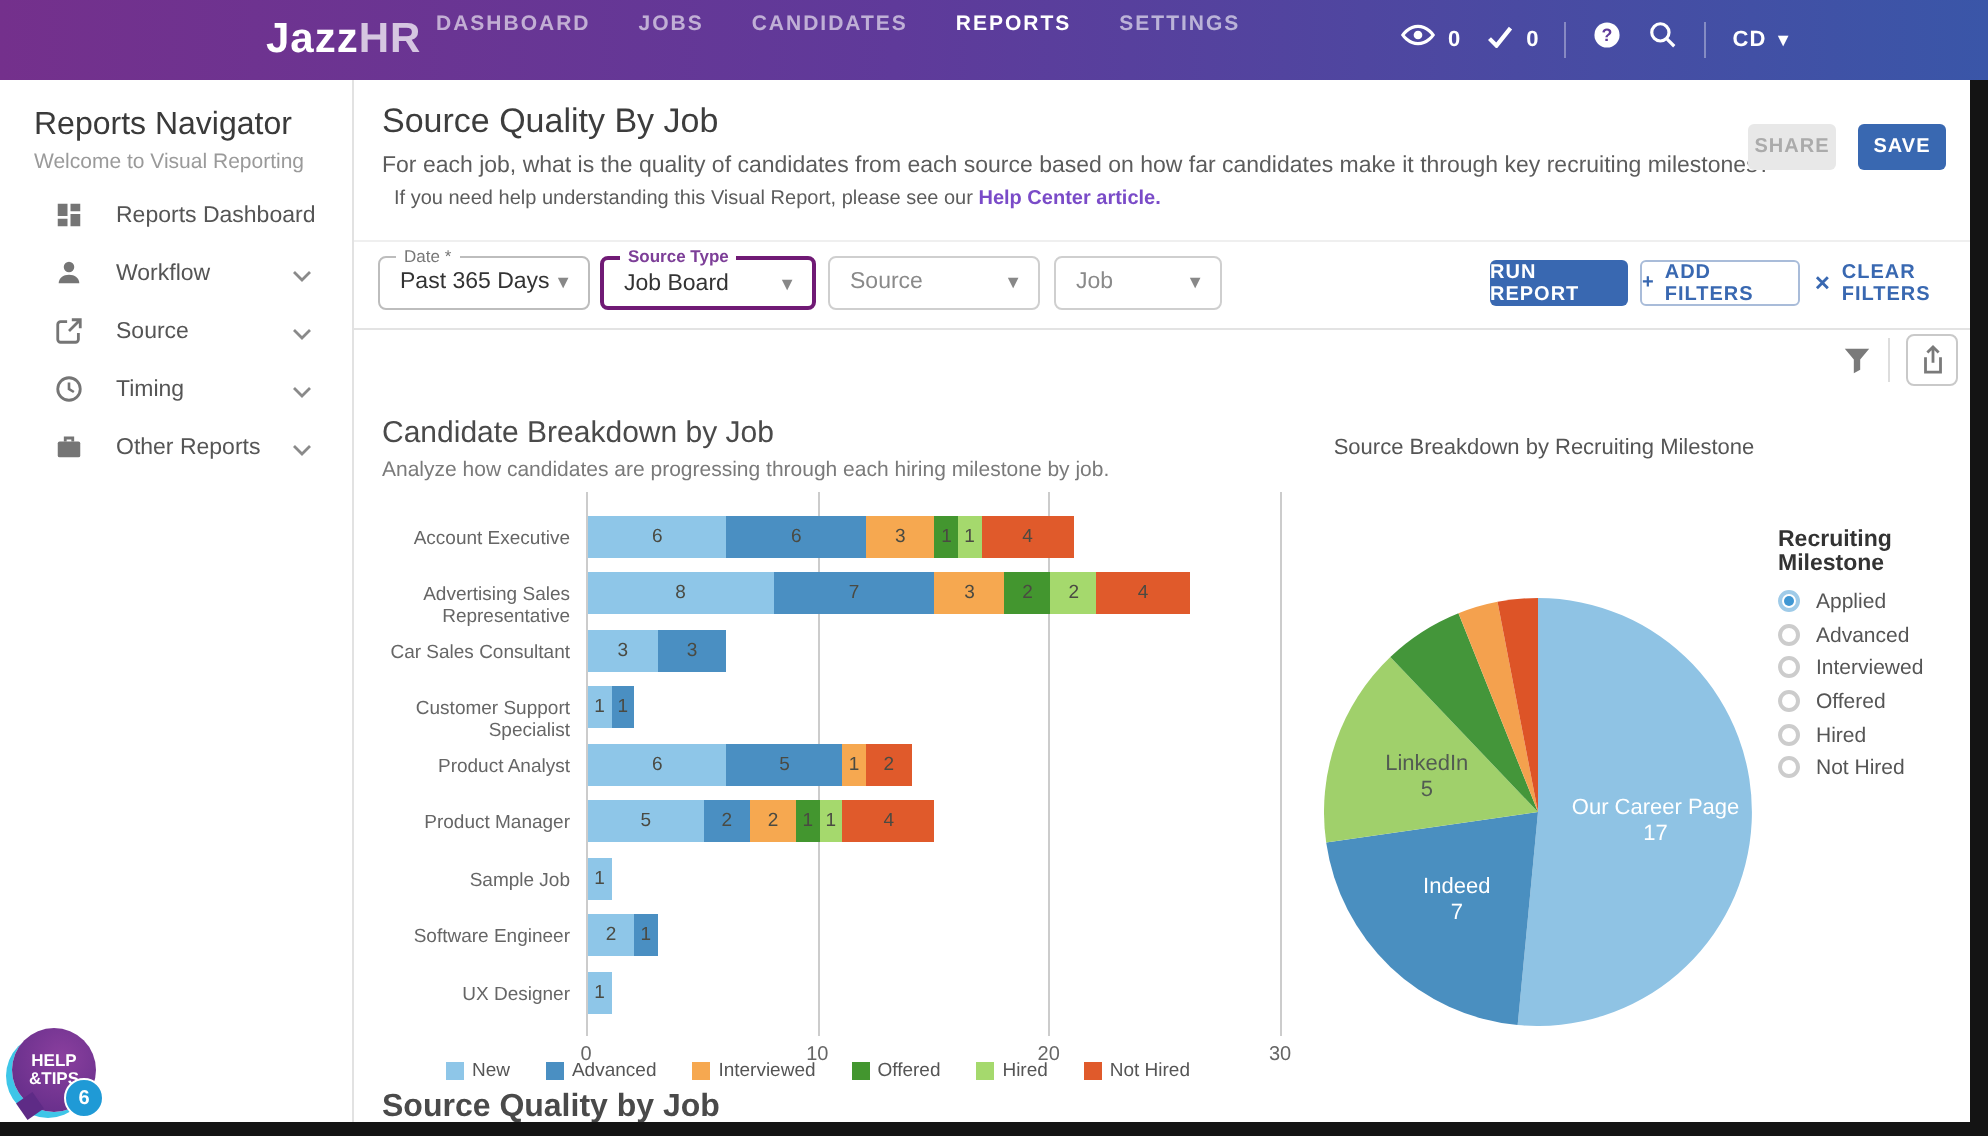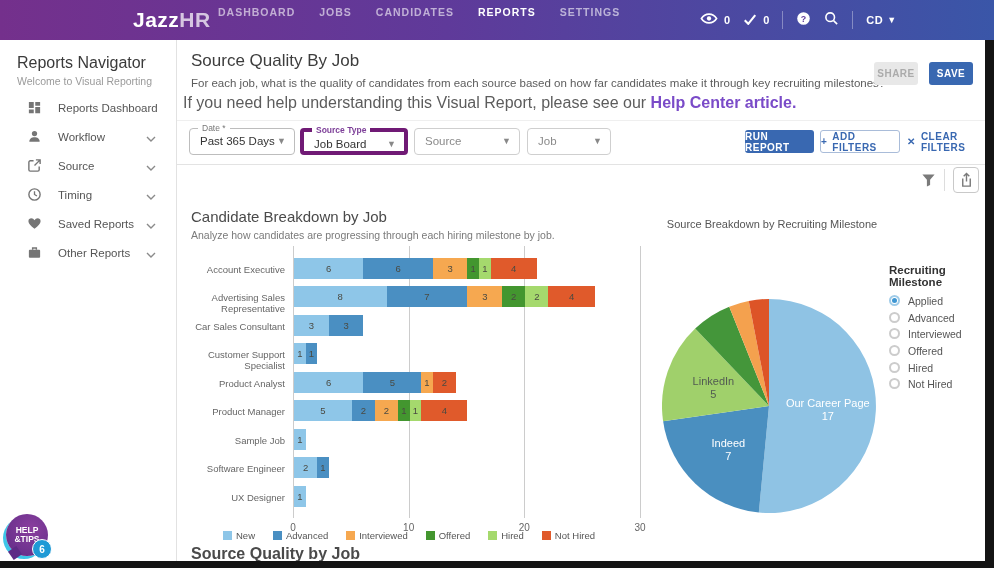--- a/index.html
+++ b/index.html
@@ -33,38 +33,38 @@
   .sb-item .chev{position:absolute;left:146px;}
 
   
   .strip-right{position:absolute;left:985px;top:40px;width:9px;height:528px;background:#141414;z-index:6;}
   .strip-bottom{position:absolute;left:0;top:561px;width:994px;height:7px;background:#141414;z-index:6;}
 
   
   .main{position:absolute;left:177px;top:40px;width:808px;height:521px;background:#fff;}
   .page-title{position:absolute;left:14px;top:11px;font-size:17px;color:#3d3d3d;font-weight:500;}
   .page-desc{position:absolute;left:14px;top:37px;font-size:11.5px;color:#5c5c5c;}
-  .page-help{position:absolute;left:6px;top:54px;font-size:16px;color:#5c5c5c;}
+  .page-help{position:absolute;left:20px;top:54px;font-size:10px;color:#5c5c5c;}
   .page-help a{color:#7a4bc8;text-decoration:none;font-weight:600;cursor:pointer;}
   .btn{display:flex;align-items:center;justify-content:center;font-size:10px;font-weight:700;
        letter-spacing:.5px;border-radius:3px;cursor:pointer;box-sizing:border-box;}
   .btn-share{position:absolute;left:697px;top:22px;width:44px;height:23px;background:#e8e8e8;color:#ababab;}
   .btn-save{position:absolute;left:752px;top:22px;width:44px;height:23px;background:#3968b1;color:#fff;}
 
   
   .filterbar{position:absolute;left:0;top:80px;width:808px;height:45px;
              border-top:1px solid #efefef;border-bottom:1px solid #e3e3e3;box-sizing:border-box;}
   .select{position:absolute;top:7px;height:27px;border:1px solid #bdbdbd;border-radius:4px;
           box-sizing:border-box;background:#fff;cursor:pointer;}
   .select .flabel{position:absolute;top:-6px;left:8px;background:#fff;padding:0 4px;font-size:8.5px;color:#777;}
   .select .val{position:absolute;left:10px;top:0;height:25px;line-height:25px;font-size:11.5px;color:#333;}
   .select .ph{color:#8a8a8a;}
   .select .sc{position:absolute;right:8px;top:0;height:25px;line-height:25px;font-size:9px;color:#888;}
   .sel-date{left:12px;width:106px;}
-  .sel-stype{left:123px;width:108px;border:4px solid #701a75;}
+  .sel-stype{left:123px;width:108px;border:2px solid #701a75;}
   .sel-stype .flabel{color:#7d3f98;font-weight:700;top:-7px;}
   .sel-source{left:237px;width:106px;border-color:#cfcfcf;}
   .sel-job{left:350px;width:84px;border-color:#cfcfcf;}
   .btn-run{position:absolute;left:568px;top:9px;width:69px;height:23px;background:#3968b1;color:#fff;}
   .btn-addf{position:absolute;left:643px;top:9px;width:80px;height:23px;border:1px solid #a9bcd9;color:#3968b1;gap:5px;background:#fff;}
   .btn-clearf{position:absolute;left:730px;top:9px;height:23px;color:#3968b1;gap:5px;background:transparent;}
 
   
   .tool-funnel{position:absolute;left:741px;top:130px;width:20px;height:20px;display:flex;align-items:center;justify-content:center;cursor:pointer;}
   .tool-div{position:absolute;left:767px;top:129px;width:1px;height:22px;background:#ddd;}
@@ -197,31 +197,20 @@
             </svg>
           </span>
         <span class="lb">Timing</span>
         <span class="chev"><svg width="10" height="6" viewBox="0 0 10 6">
               <path d="M1 1l4 4 4-4" stroke="#8a8a8a" stroke-width="1.4" fill="none"></path>
             </svg></span>
       </div>
       <div class="sb-item">
         <span class="ic">
             <svg width="15" height="15" viewBox="0 0 16 16">
-              <path d="M8 13.5C4 10.5 1.5 8 1.5 5.5 1.5 3.6 3 2.5 4.6 2.5 6 2.5 7.2 3.4 8 4.6 8.8 3.4 10 2.5 11.4 2.5 13 2.5 14.5 3.6 14.5 5.5c0 2.5-2.5 5-6.5 8z" fill="#757575"></path>
-            </svg>
-          </span>
-        <span class="lb">Saved Reports</span>
-        <span class="chev"><svg width="10" height="6" viewBox="0 0 10 6">
-              <path d="M1 1l4 4 4-4" stroke="#8a8a8a" stroke-width="1.4" fill="none"></path>
-            </svg></span>
-      </div>
-      <div class="sb-item">
-        <span class="ic">
-            <svg width="15" height="15" viewBox="0 0 16 16">
               <rect x="2" y="5" width="12" height="8.5" rx="1" fill="#757575"></rect>
               <path d="M6 5V3.2h4V5" fill="none" stroke="#757575" stroke-width="1.5"></path>
             </svg>
           </span>
         <span class="lb">Other Reports</span>
         <span class="chev"><svg width="10" height="6" viewBox="0 0 10 6">
               <path d="M1 1l4 4 4-4" stroke="#8a8a8a" stroke-width="1.4" fill="none"></path>
             </svg></span>
       </div>
     </div>

